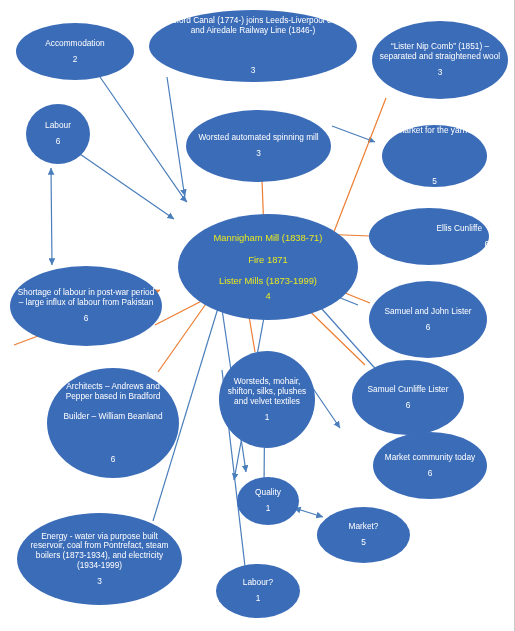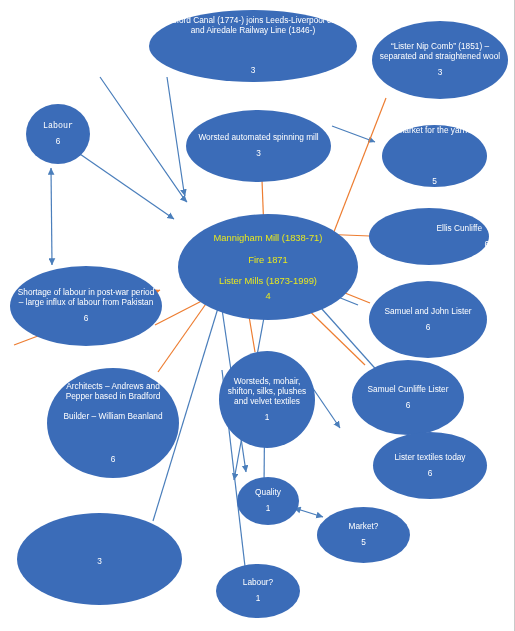--- a/index.html
+++ b/index.html
@@ -87,32 +87,36 @@
       <path d="M370,236 L319,234" stroke="#ed7d31" marker-end="url(#ao)"></path>
       <path d="M370,303 L320,283" stroke="#ed7d31" marker-end="url(#ao)"></path>
       <path d="M155,325 L223,290" stroke="#ed7d31" marker-end="url(#ao)"></path>
       <path d="M158,372 L215,291" stroke="#ed7d31" marker-end="url(#ao)"></path>
       <path d="M255,352 L245,292" stroke="#ed7d31" marker-end="url(#ao)"></path>
       <path d="M365,365 L290,292" stroke="#ed7d31" marker-end="url(#ao)"></path>
       <path d="M14,345 L160,290" stroke="#ed7d31" marker-end="url(#ao)"></path>
     </g>
   </svg>
 
+  <div class="node" style="left:16px;top:23px;width:118px;height:57px;">
+    <span class="label fs11">Accommodation</span>
+    <span class="count fs11">2</span>
+  </div>
 
   <div class="node" style="left:149px;top:10px;width:208px;height:72px;gap:24px;">
     <span class="label fs11">Bradford Canal (1774-) joins Leeds-Liverpool canal and Airedale Railway Line (1846-)</span>
     <span class="count fs11">3</span>
   </div>
 
   <div class="node" style="left:372px;top:21px;width:136px;height:78px;">
     <span class="label fs11">“Lister Nip Comb” (1851) – separated and straightened wool</span>
     <span class="count fs11">3</span>
   </div>
 
-  <div class="node" style="left:26px;top:104px;width:64px;height:60px;font-family:Liberation Mono, monospace;">
+  <div class="node" style="left:26px;top:104px;width:64px;height:60px;">
     <span class="label fs11">Labour</span>
     <span class="count fs11">6</span>
   </div>
 
   <div class="node" style="left:186px;top:110px;width:145px;height:72px;">
     <span class="label fs11">Worsted automated spinning mill</span>
     <span class="count fs11">3</span>
   </div>
 
   <div class="node" style="left:382px;top:125px;width:105px;height:62px;gap:35px;">
@@ -153,35 +157,36 @@
     <span class="label fs11">Worsteds, mohair, shifton, silks, plushes and velvet textiles</span>
     <span class="count fs11">1</span>
   </div>
 
   <div class="node" style="left:352px;top:360px;width:112px;height:75px;">
     <span class="label fs11">Samuel Cunliffe Lister</span>
     <span class="count fs11">6</span>
   </div>
 
   <div class="node" style="left:373px;top:432px;width:114px;height:67px;">
-    <span class="label fs11">Lister textiles today</span>
+    <span class="label fs11">Market community today</span>
     <span class="count fs11">6</span>
   </div>
 
   <div class="node" style="left:237px;top:477px;width:62px;height:48px;">
     <span class="label fs11">Quality</span>
     <span class="count fs11">1</span>
   </div>
 
   <div class="node" style="left:317px;top:507px;width:93px;height:56px;">
     <span class="label fs11">Market?</span>
     <span class="count fs11">5</span>
   </div>
 
   <div class="node" style="left:17px;top:513px;width:165px;height:92px;">
+    <span class="label fs11">Energy - water via purpose built reservoir, coal from Pontrefact, steam boilers (1873-1934), and electricity (1934-1999)</span>
     <span class="count fs11">3</span>
   </div>
 
   <div class="node" style="left:216px;top:564px;width:84px;height:54px;">
     <span class="label fs11">Labour?</span>
     <span class="count fs11">1</span>
   </div>
 
 </div>
 

